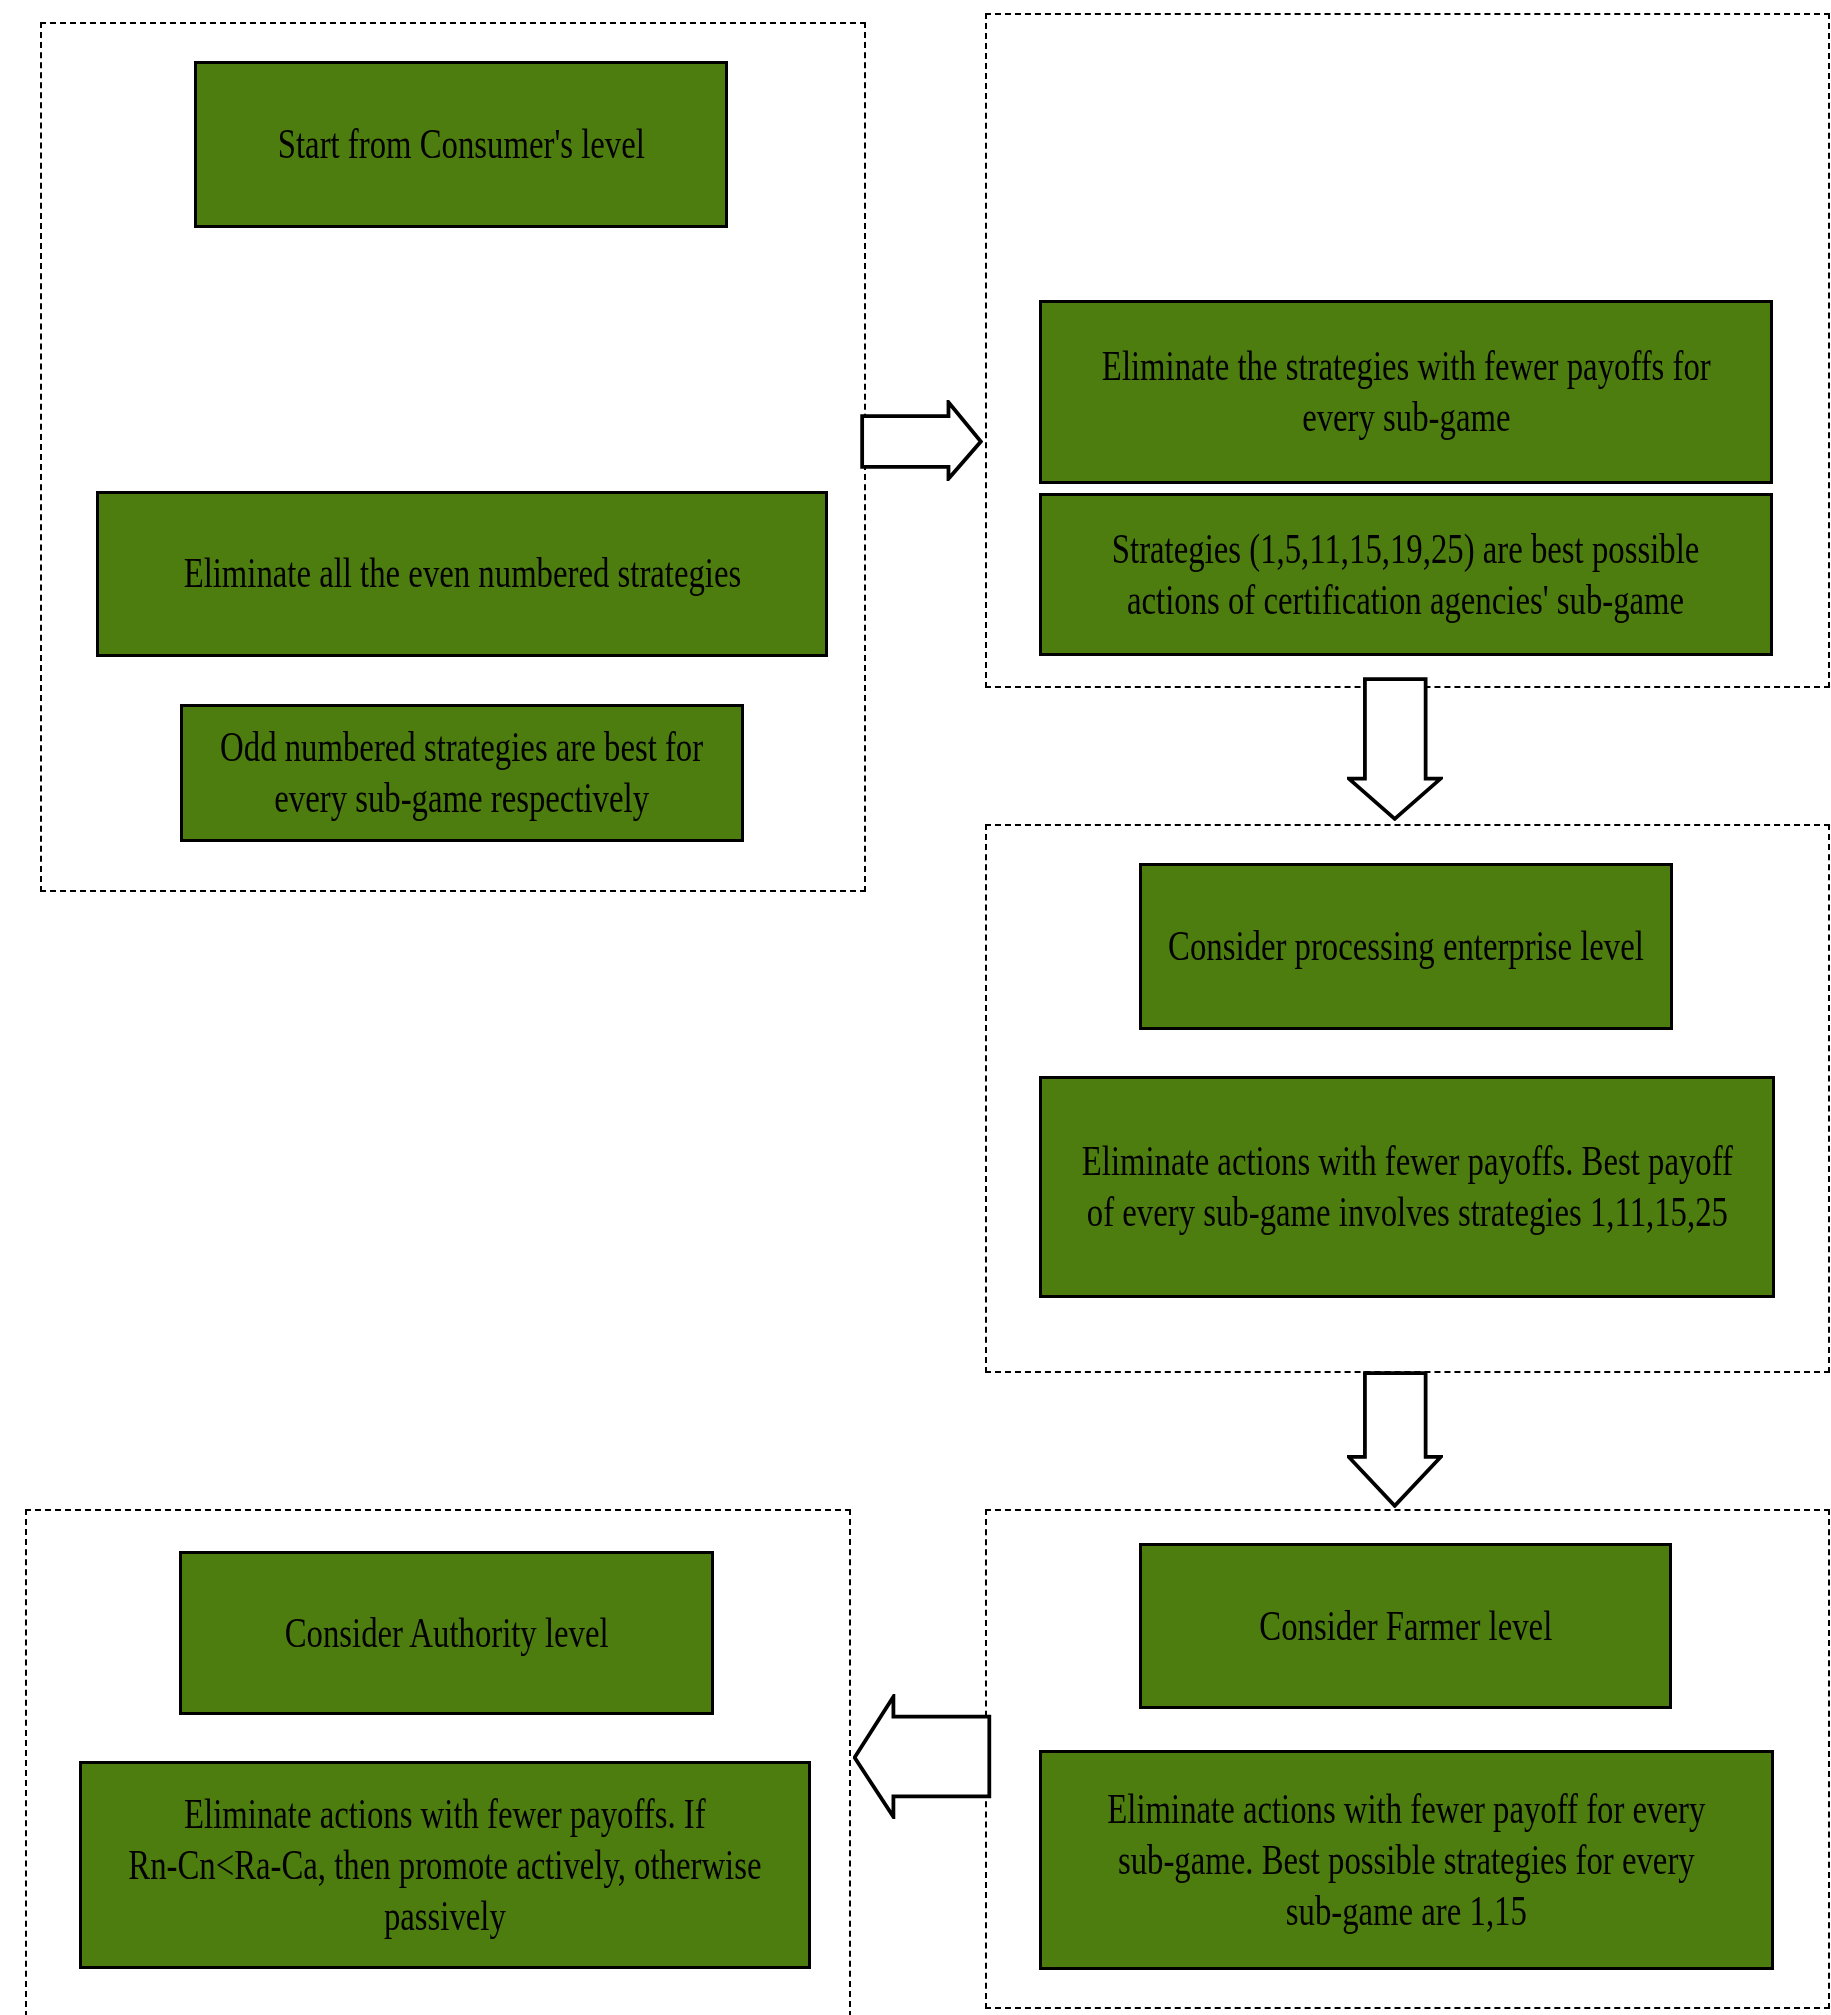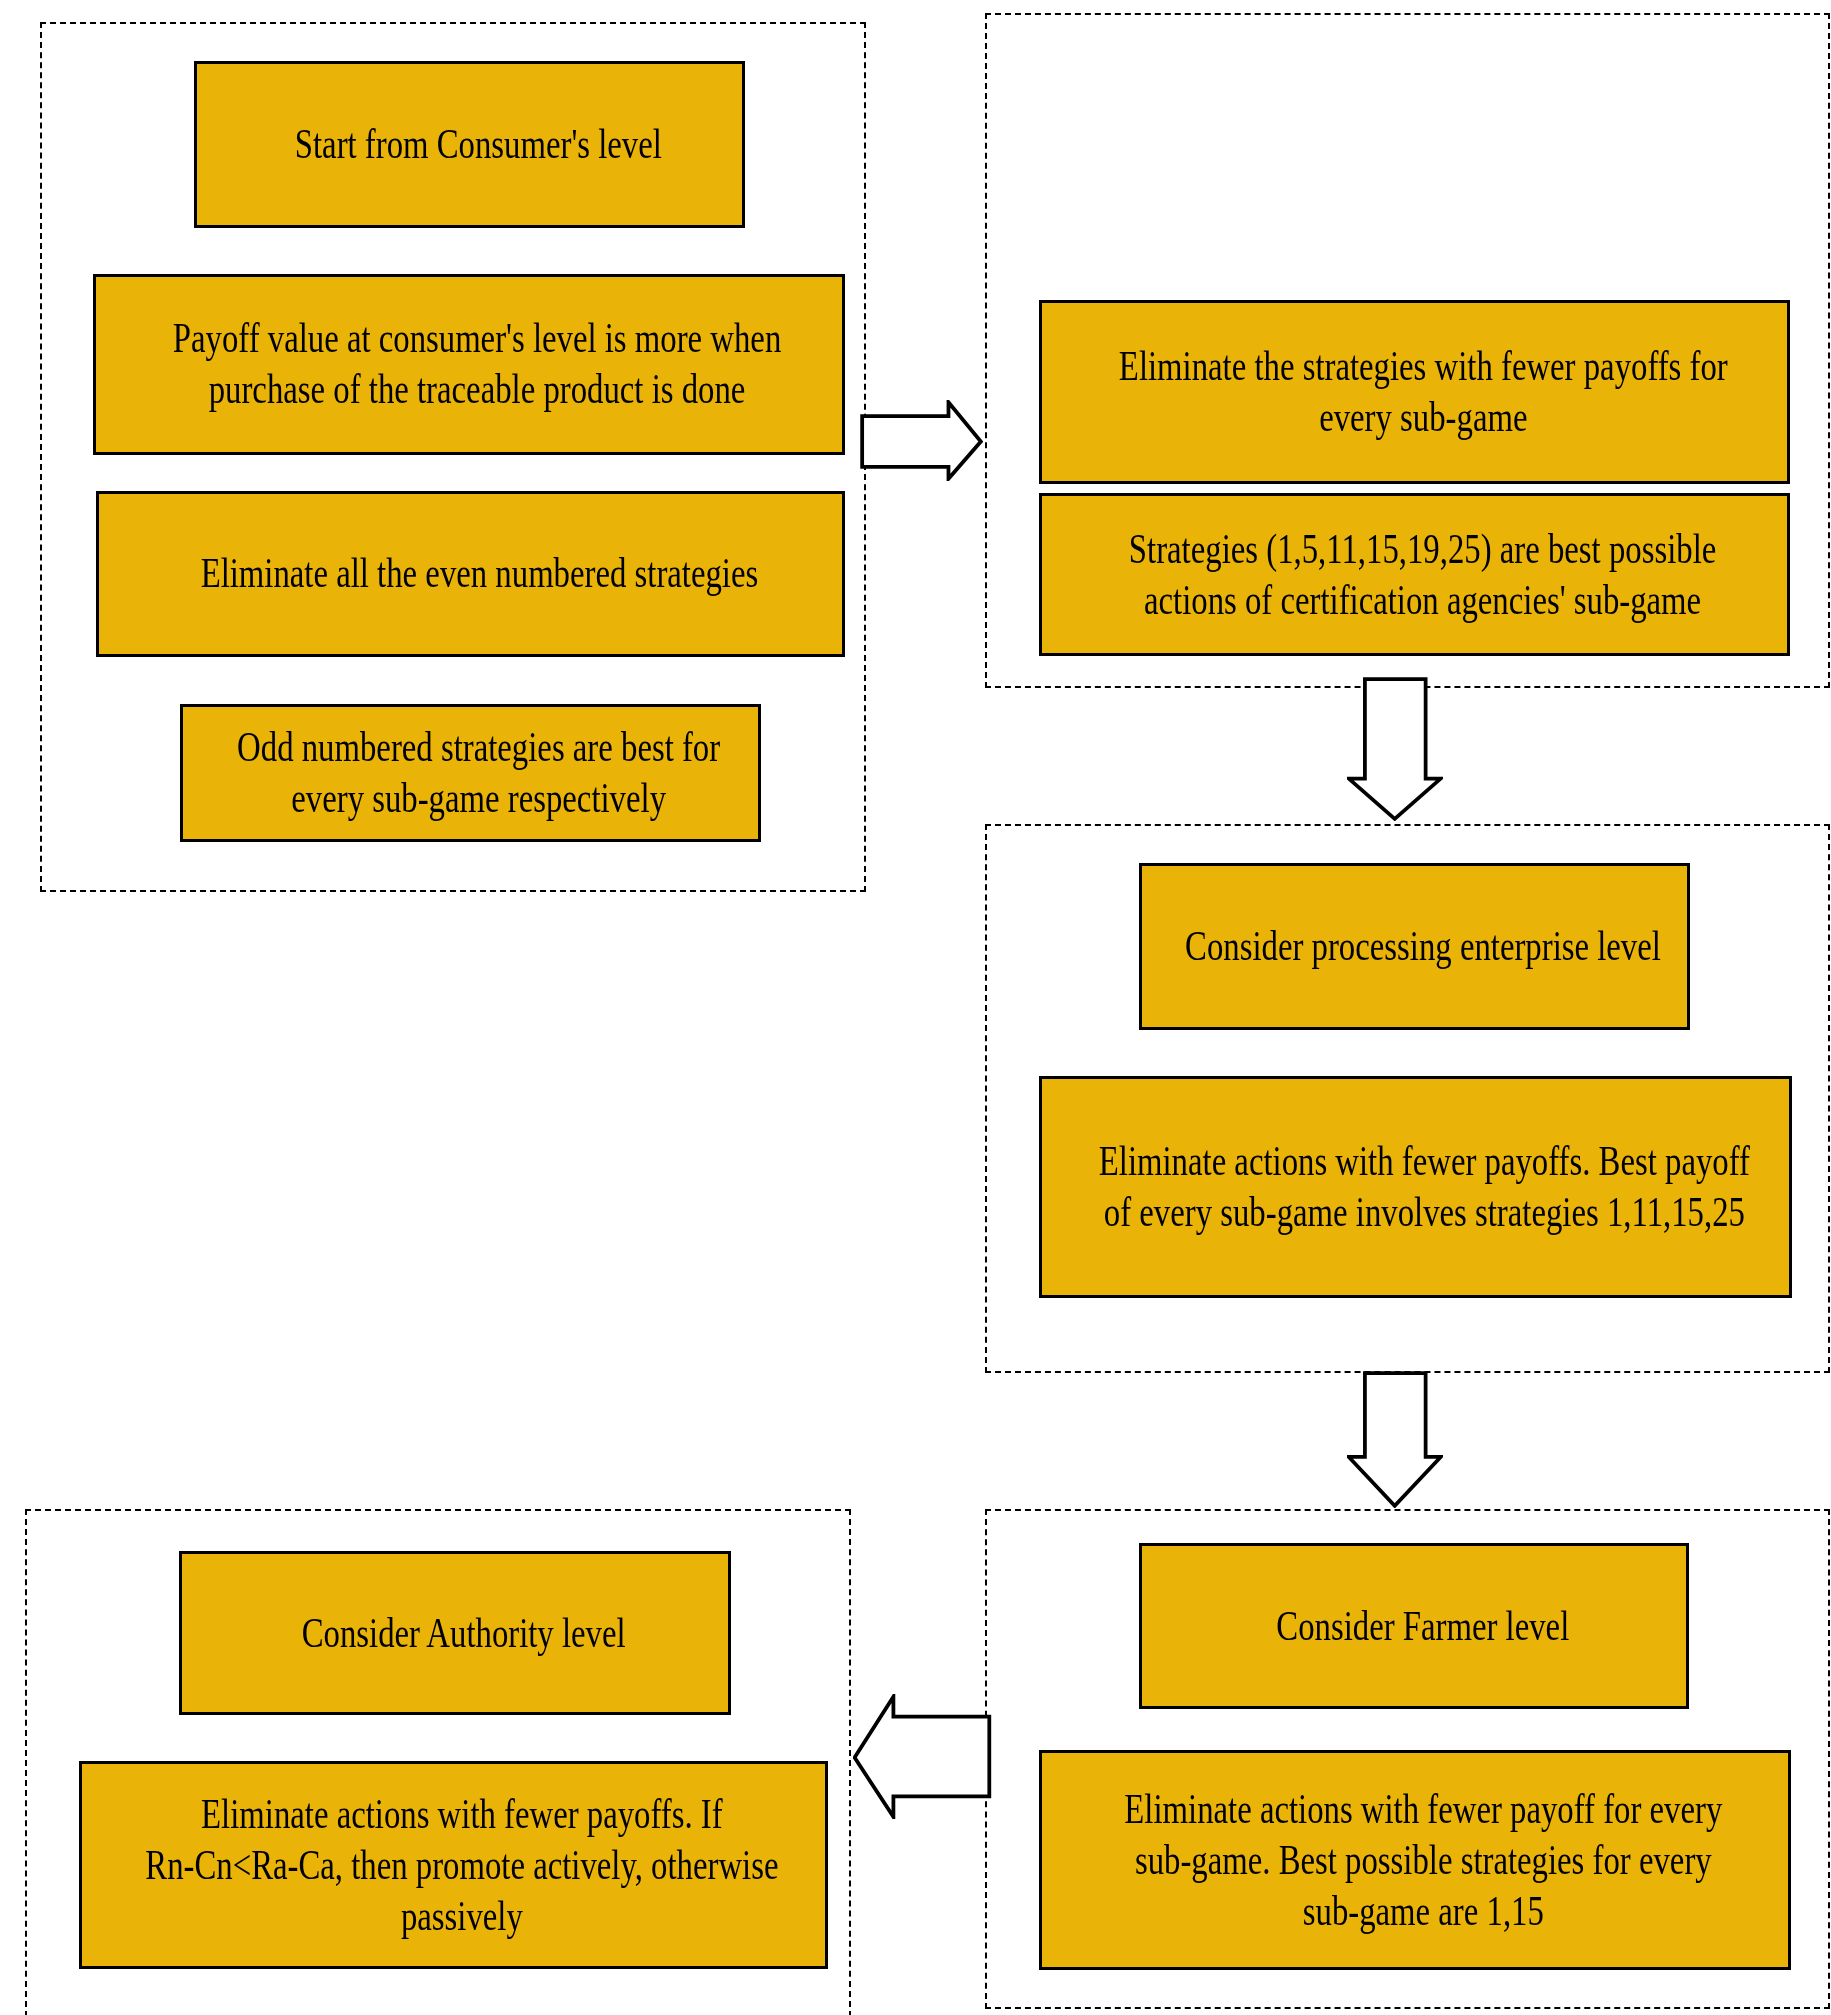--- a/index.html
+++ b/index.html
@@ -12,50 +12,45 @@
     color: #000000;
   }
   .group {
     position: absolute;
     border: 2.7px dashed #000000;
     background: transparent;
   }
   .node {
     position: absolute;
     border: 3.8px solid #000000;
-    background: #eab308;
+    background: #4d7c0f;
     display: flex;
     align-items: center;
     justify-content: center;
     text-align: center;
-    padding-left: 17px;
   }
   .node .label {
     display: block;
     white-space: pre;
     font-size: 42px;
     line-height: 51px;
     transform: scaleX(0.78);
     transform-origin: center center;
   }
   .arrow { position: absolute; }
   .arrow polygon { fill: #ffffff; stroke: #000000; stroke-width: 7; stroke-linejoin: miter; }
 </style>
 </head>
 <body>
 
 <div class="canvas">
 
   <div class="group" style="left:40px; top:21.5px; width:822px; height:866px;">
     <div class="node" style="left:152px; top:37px; width:528px; height:161px;">
       <span class="label">Start from Consumer's level</span>
-    </div>
-    <div class="node" style="left:51px; top:250px; width:729px; height:175px;">
-      <span class="label">Payoff value at consumer's level is more when
-purchase of the traceable product is done</span>
     </div>
     <div class="node" style="left:138px; top:680px; width:558px; height:132px;">
       <span class="label">Odd numbered strategies are best for
 every sub-game respectively</span>
     </div>
     <div class="node" style="left:54px; top:467px; width:726px; height:160px;">
       <span class="label">Eliminate all the even numbered strategies</span>
     </div>
   </div>
 

